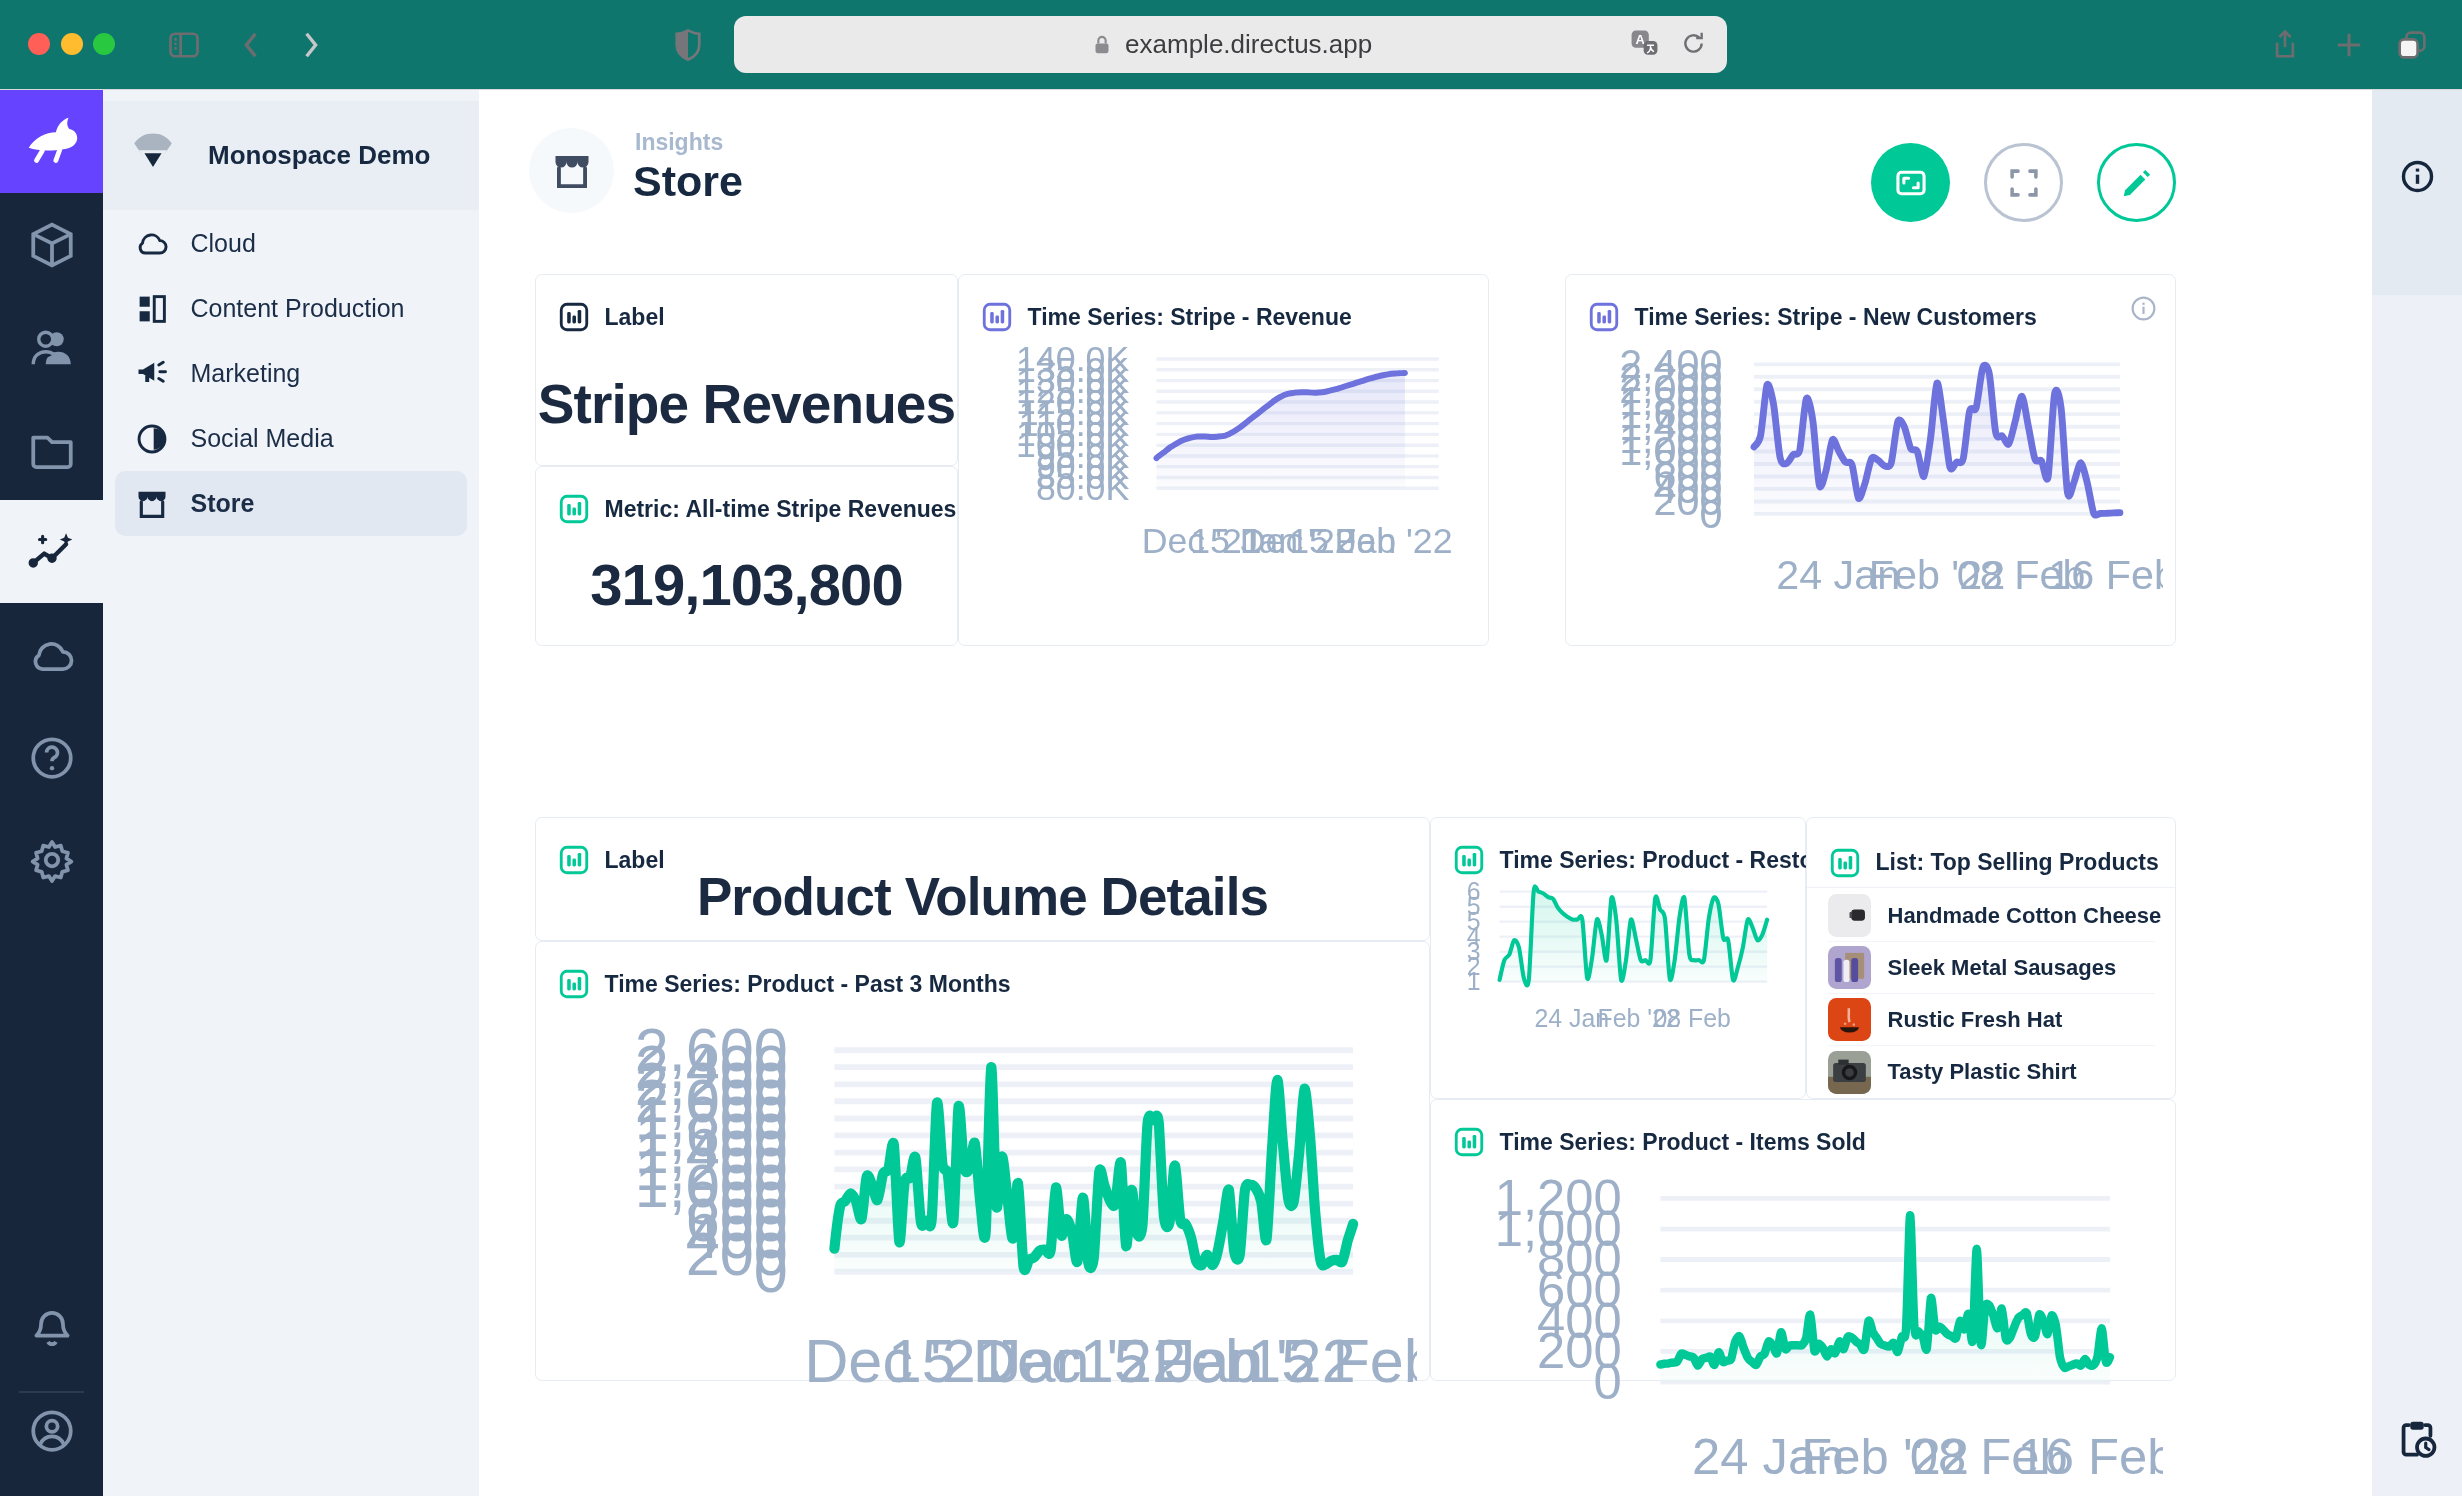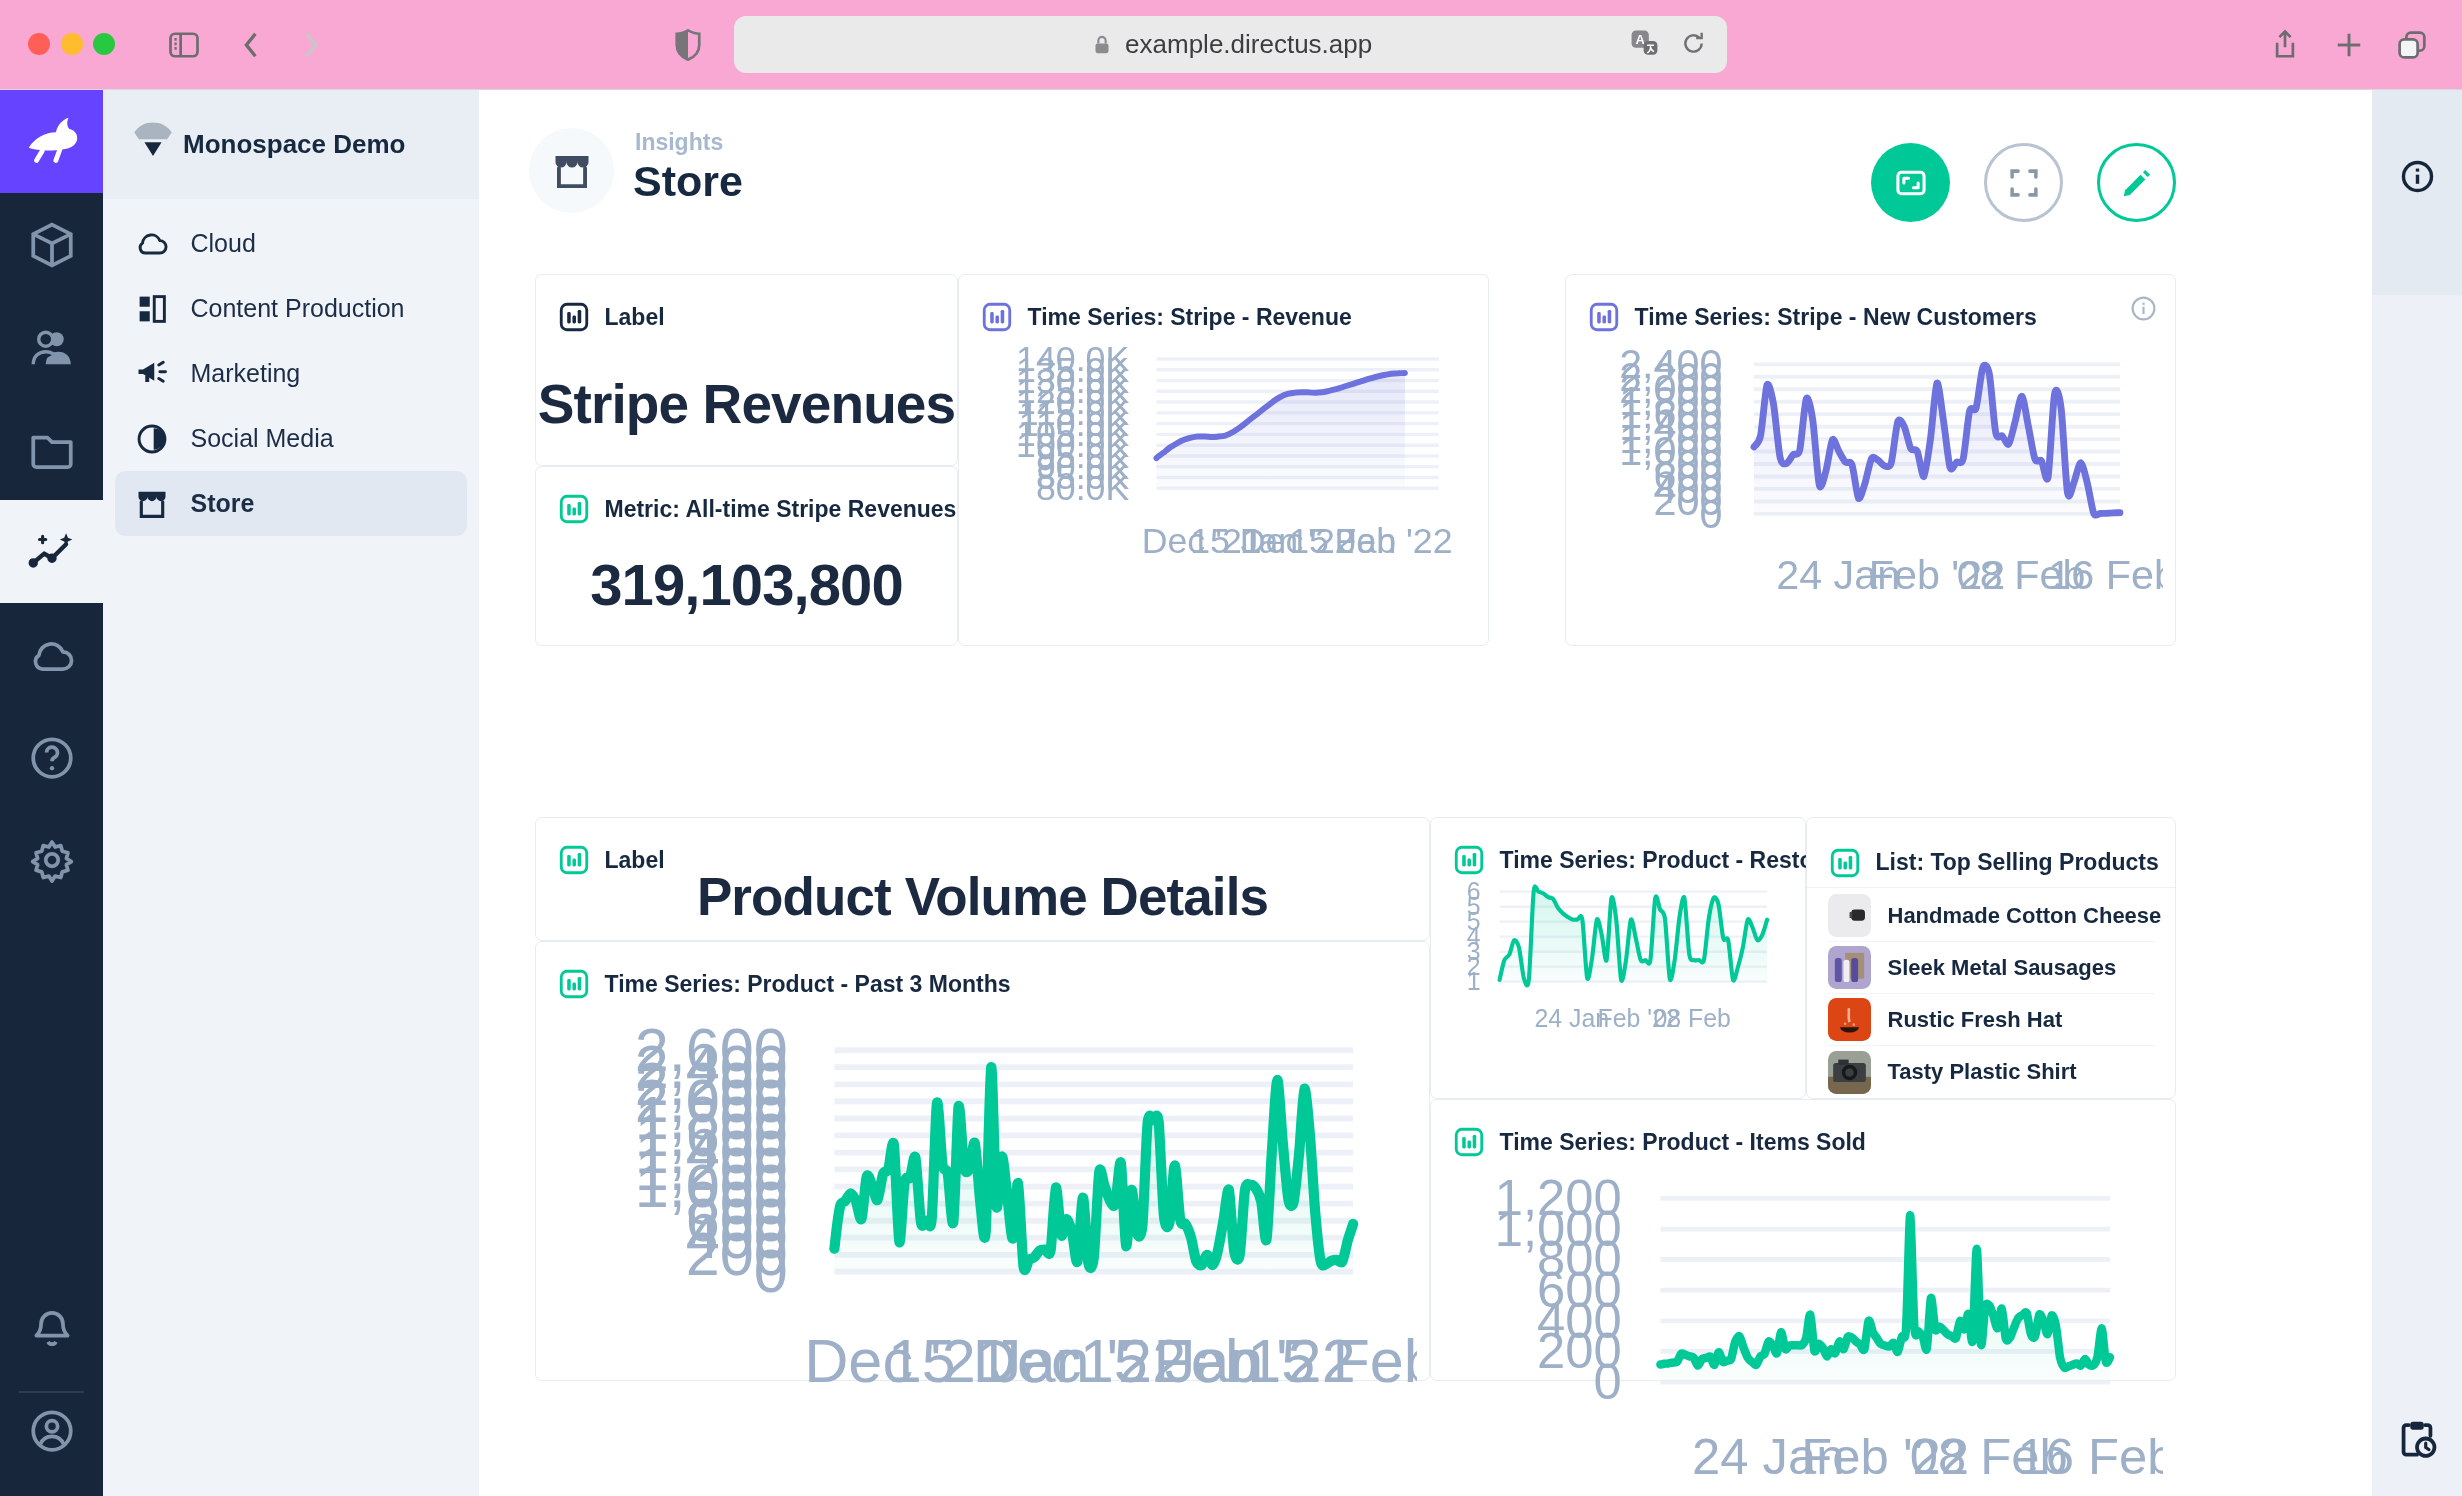--- a/index.html
+++ b/index.html
@@ -1,20 +1,20 @@
 <!DOCTYPE html>
 <html style="font-size:13.7px"><head>
 <meta charset="utf-8">
 <style>
   * { margin:0; padding:0; box-sizing:border-box; }
   html,body { width:2462px; height:1496px; font-family:"Liberation Sans",sans-serif; background:#fff; }
   .screen { position:relative; width:2462px; height:1496px; overflow:hidden; background:#fff; }
 
   
-  .chrome { position:absolute; left:0; top:0; width:2462px; height:90px; background:#f9a8d4; border-bottom:1.7px solid #d9d9da; }
+  .chrome { position:absolute; left:0; top:0; width:2462px; height:90px; background:#0f766e; border-bottom:1.7px solid #d9d9da; }
   .tl { position:absolute; top:33px; width:22px; height:22px; border-radius:50%; }
   .tl.red    { left:28px;  background:#ff5f57; }
   .tl.yellow { left:61px;  background:#febc2e; }
   .tl.green  { left:93px; background:#28c840; }
   .chrome-ic { position:absolute; top:22px; width:46px; height:46px; display:flex; align-items:center; justify-content:center; color:#6d6d70; }
   .chrome-ic svg { width:36px; height:36px; }
   .chrome-ic.disabled { color:#c7c7c9; }
   .urlbar { position:absolute; left:734px; top:16.2px; width:993px; height:57px; background:#ebeaeb; border-radius:12px; display:flex; align-items:center; justify-content:center; gap:10.3px; }
   .urlbar .url { font-size:26px; color:#3d3d40; }
   .urlbar .u-ic { color:#86868a; display:inline-flex; }
@@ -26,21 +26,21 @@
   
   .modulebar { position:absolute; left:0; top:0; width:103px; height:1406px; background:#18263b; }
   .mb-logo { position:absolute; left:0; top:0; width:103px; height:103px; background:#6644ff; display:flex; align-items:center; justify-content:center; cursor:pointer; }
   .mb-btn { position:absolute; left:0; width:103px; height:103px; background:none; border:none; display:flex; align-items:center; justify-content:center; color:#8294ab; cursor:pointer; }
   .mb-btn svg { width:50px; height:50px; }
   .mb-btn.active { background:#f0f4f9; color:#18263b; }
   .mb-divider { position:absolute; left:19px; right:19px; top:1301px; height:1.7px; background:#2b3b52; }
 
   
   .sidebar { position:absolute; left:103px; top:0; width:376px; height:1406px; background:#f0f4f9; }
-  .project { position:absolute; left:0; top:0; width:376px; height:109px; background:#e9eef5; display:flex; align-items:center; gap:6px; padding-left:26px; cursor:pointer;text-align:right; }
+  .project { position:absolute; left:0; top:11px; width:376px; height:109px; background:#e9eef5; display:flex; align-items:center; gap:31px; padding-left:26px; cursor:pointer;text-align:right; }
   .project-name { font-size:26px; font-weight:600; color:#172940; }
   .nav { position:absolute; left:12px; right:12px; top:121px; }
   .nav-item { height:65px; display:flex; align-items:center; gap:20.5px; padding-left:19px; border-radius:10.3px; color:#1c2d47; font-size:25px; font-weight:500; cursor:pointer; }
   .nav-item svg { width:36px; height:36px; flex:none; color:#172940; }
   .nav-item.active { background:#e2e8f1; font-weight:600; }
 
   
   .rightrail { position:absolute; right:0; top:0; width:90px; height:1406px; background:#edf1f7; }
   .rr-top { position:absolute; left:0; top:0; width:90px; height:205px; background:#e3eaf2; display:flex; align-items:flex-start; justify-content:center; }
   .rr-info { margin-top:67px; color:#16263c; display:inline-flex; cursor:pointer; }

